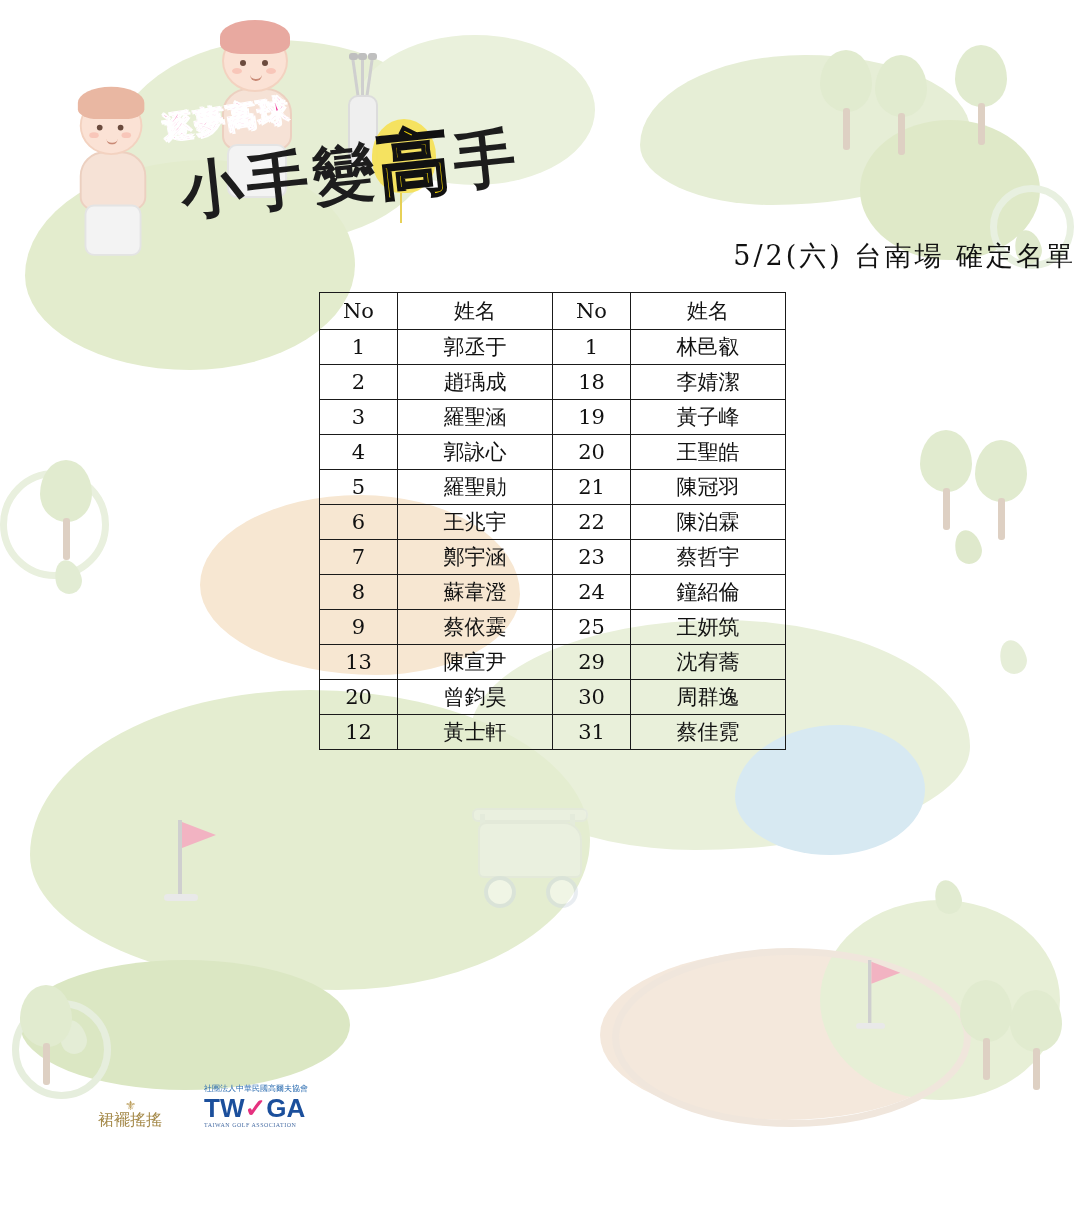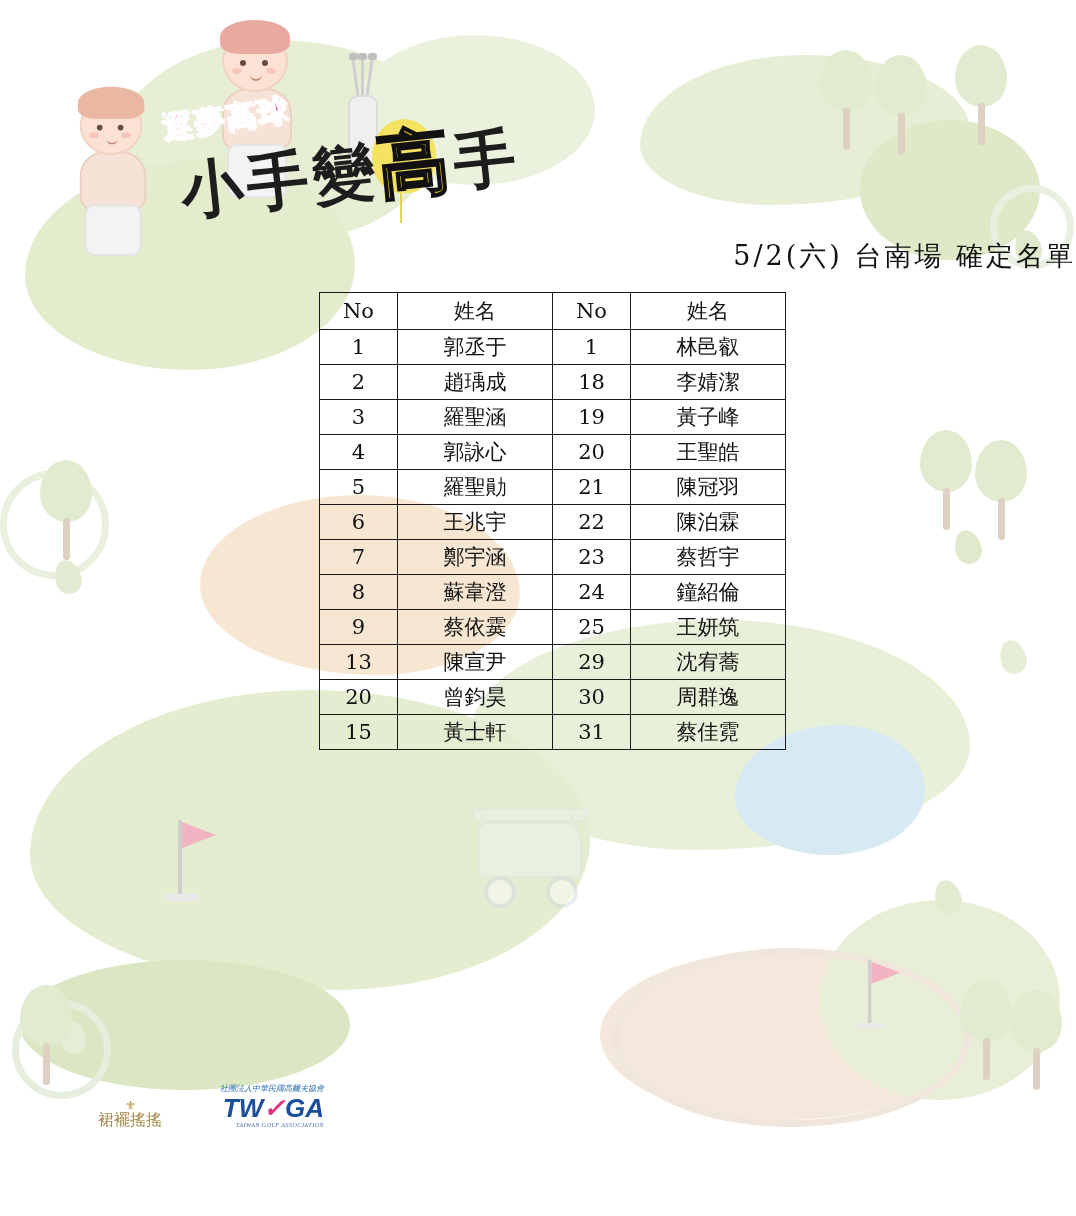--- a/index.html
+++ b/index.html
@@ -426,23 +426,22 @@
     line-height: 1.05;
     font-family: "DejaVu Serif", serif;
   }
   .logo-skirt .wreath {
     font-size: 13px;
     color: #b99a55;
     letter-spacing: -1px;
   }
   .logo-twga {
     width: 120px;
-    text-align: right;
+    text-align: left;
     line-height: 1.1;
-    font-style: italic;
   }
   .logo-twga .tw-top {
     font-size: 8px;
     color: #2b6cb0;
     letter-spacing: 0px;
   }
   .logo-twga .tw-main {
     font-size: 26px;
     font-weight: bold;
     color: #1b4f9c;
@@ -664,21 +663,21 @@
         <td>29</td>
         <td>沈宥蕎</td>
       </tr>
       <tr>
         <td>20</td>
         <td>曾鈞昊</td>
         <td>30</td>
         <td>周群逸</td>
       </tr>
       <tr>
-        <td>15</td>
+        <td>12</td>
         <td>黃士軒</td>
         <td>31</td>
         <td>蔡佳霓</td>
       </tr>
     </tbody>
   </table>
 </div>
 
 <div class="footer-logos">
   <div class="logo-skirt">

